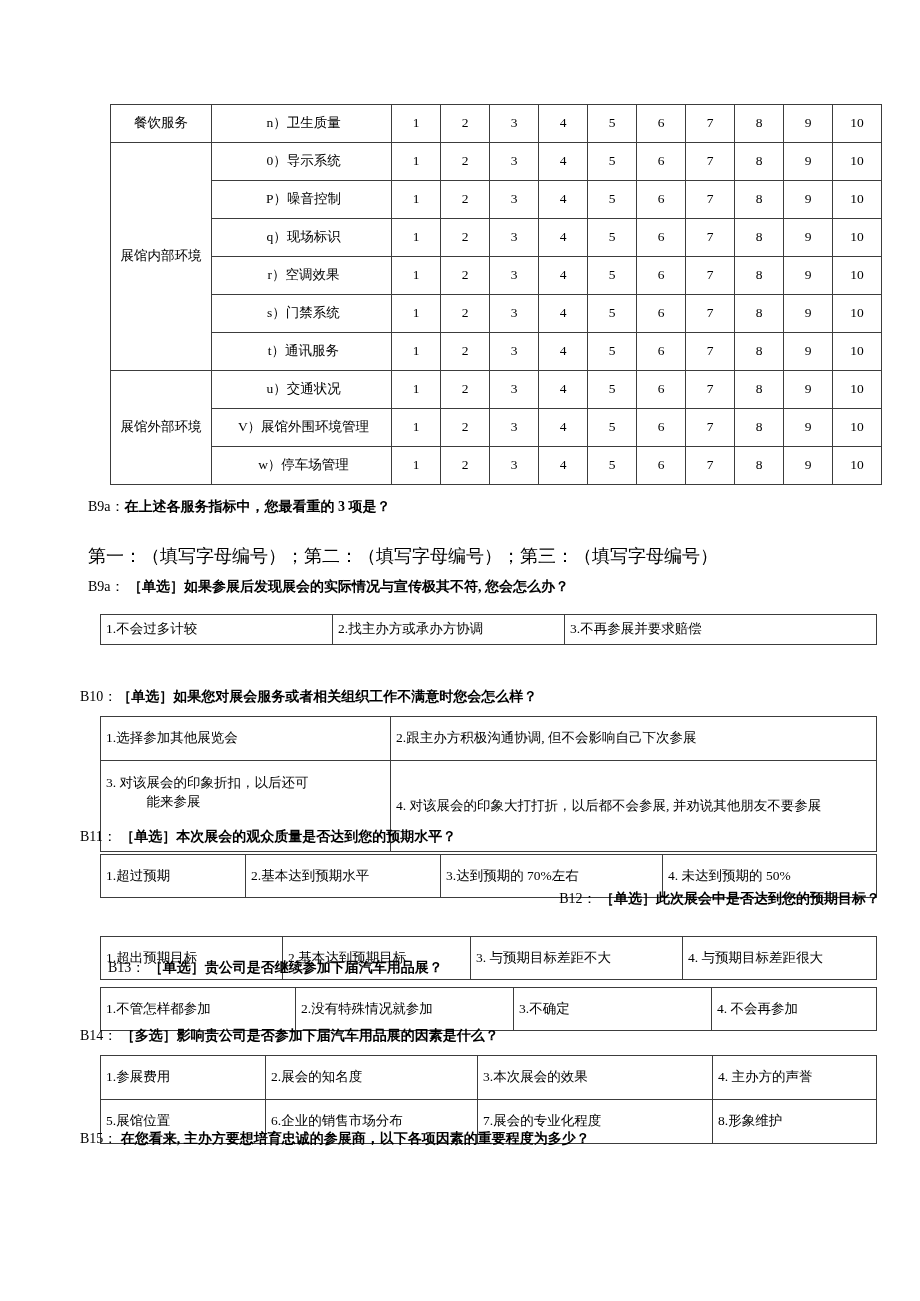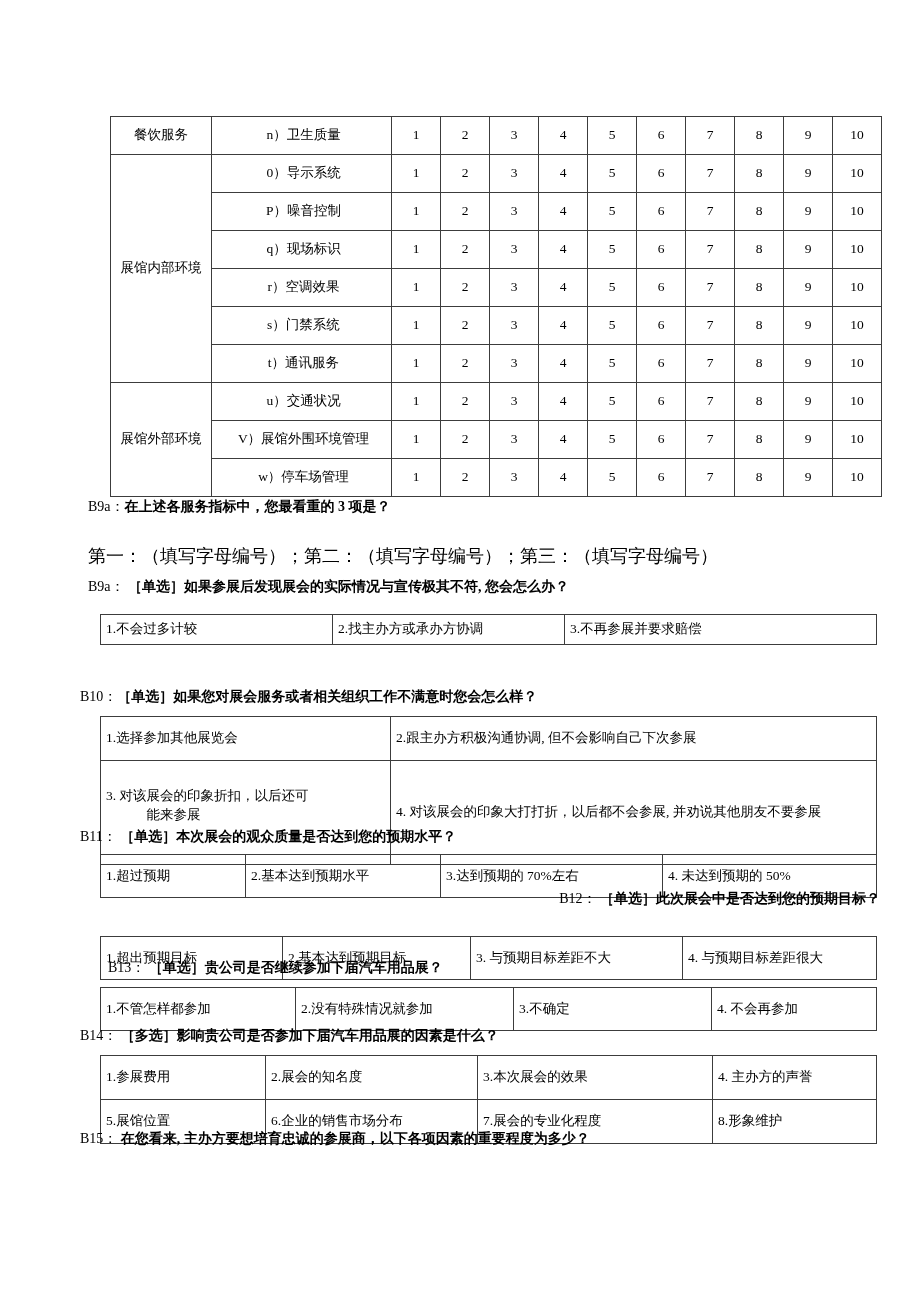--- a/index.html
+++ b/index.html
@@ -32,21 +32,21 @@
     font-size: 13.5px;
     line-height: 1.35;
     vertical-align: middle;
     padding: 0;
   }
 
   
   .matrix-wrap {
     position: absolute;
     left: 110px;
-    top: 116px;
+    top: 104px;
     width: 774px;
   }
   table.matrix {
     width: 772px;
   }
   table.matrix td {
     height: 37px;
     font-size: 13.5px;
   }
   td.grp {
@@ -282,21 +282,21 @@
     <colgroup>
         <col style="width:290px">
         <col style="width:486px">
       </colgroup>
     <tbody>
       <tr>
         <td style="height:33px">1.选择参加其他展览会</td>
         <td style="height:33px">2.跟主办方积极沟通协调, 但不会影响自己下次参展</td>
       </tr>
       <tr>
-        <td style="height:72px; vertical-align:top; padding-top:26px;">
+        <td style="height:72px; vertical-align:top; padding-top:13px;">
           <span>3. 对该展会的印象折扣，以后还可</span>
           <span class="indent2">能来参展</span>
         </td>
         <td style="height:72px;">4. 对该展会的印象大打打折，以后都不会参展, 并劝说其他朋友不要参展</td>
       </tr>
     </tbody>
   </table>
 
   <div class="qline" style="left:80px; top:828px;">
     <span class="qid">B11：</span>&nbsp;<span class="qtext">［单选］本次展会的观众质量是否达到您的预期水平？</span>

